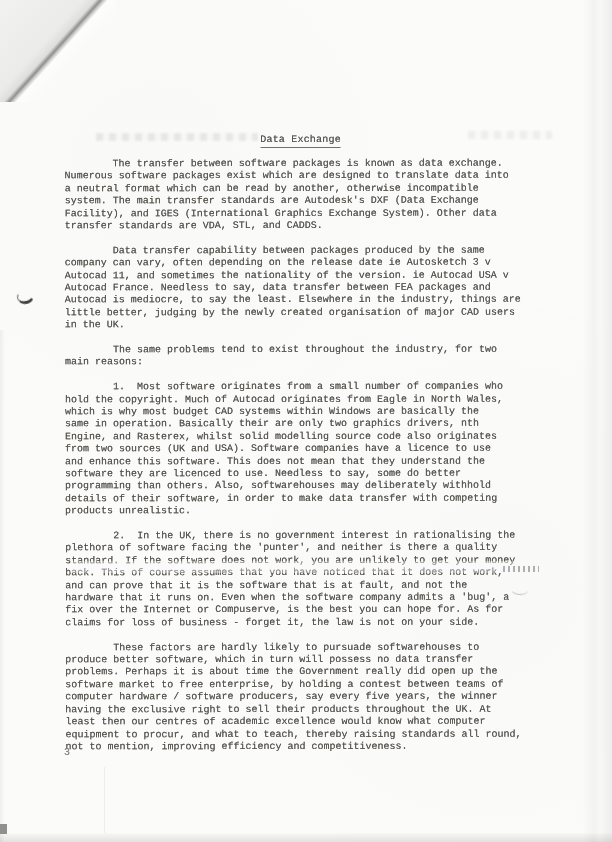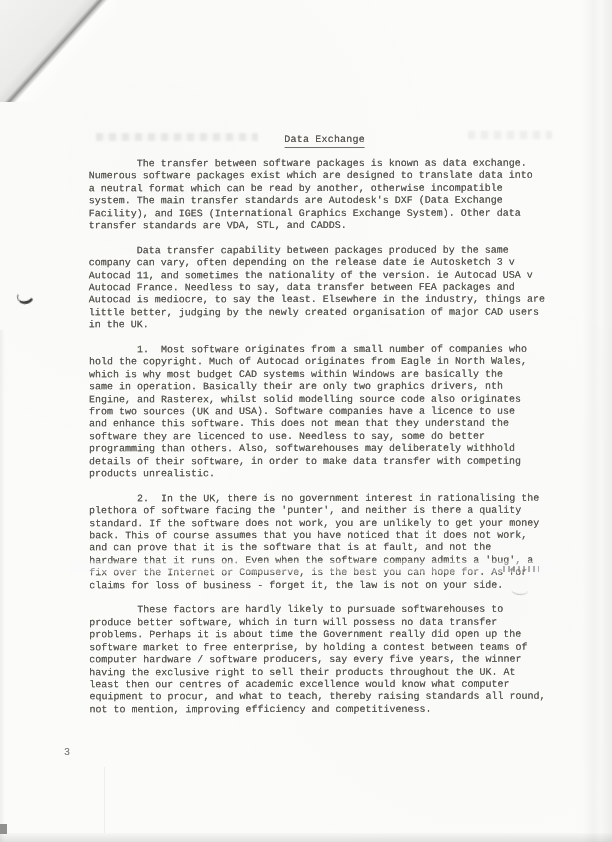--- a/index.html
+++ b/index.html
@@ -84,21 +84,21 @@
   .corner-mark{
     position:absolute;left:0;top:824px;width:7px;height:10px;
     background:#90908e;filter:blur(0.6px);
   }
   .crease{
     position:absolute;left:104px;top:767px;width:1px;height:66px;
     background:rgba(0,0,0,0.05);
   }
   
   .content{
-    position:absolute;left:89px;top:134px;width:472px;
+    position:absolute;left:65px;top:134px;width:472px;
     font-size:10px;line-height:12.4px;color:var(--ink);
     text-shadow:0 0 0.55px rgba(88,86,80,0.85);
     transform:rotate(-0.08deg);
   }
   .title-row{text-align:center;margin:0 0 10px 0;}
   .doc-title{
     display:inline-block;margin:0;font-size:inherit;font-weight:normal;
     letter-spacing:0.2px;
     border-bottom:1px solid rgba(88,86,80,0.85);
     padding-bottom:0.5px;
@@ -131,20 +131,22 @@
 system. The main transfer standards are Autodesk's DXF (Data Exchange
 Facility), and IGES (International Graphics Exchange System). Other data
 transfer standards are VDA, STL, and CADDS.</p>
     <p class="para">        Data transfer capability between packages produced by the same
 company can vary, often depending on the release date ie Autosketch 3 v
 Autocad 11, and sometimes the nationality of the version. ie Autocad USA v
 Autocad France. Needless to say, data transfer between FEA packages and
 Autocad is mediocre, to say the least. Elsewhere in the industry, things are
 little better, judging by the newly created organisation of major CAD users
 in the UK.</p>
+    <p class="para">        The same problems tend to exist throughout the industry, for two
+main reasons:</p>
     <p class="para">        1.  Most software originates from a small number of companies who
 hold the copyright. Much of Autocad originates from Eagle in North Wales,
 which is why most budget CAD systems within Windows are basically the
 same in operation. Basically their are only two graphics drivers, nth
 Engine, and Rasterex, whilst solid modelling source code also originates
 from two sources (UK and USA). Software companies have a licence to use
 and enhance this software. This does not mean that they understand the
 software they are licenced to use. Needless to say, some do better
 programming than others. Also, softwarehouses may deliberately withhold
 details of their software, in order to make data transfer with competing

